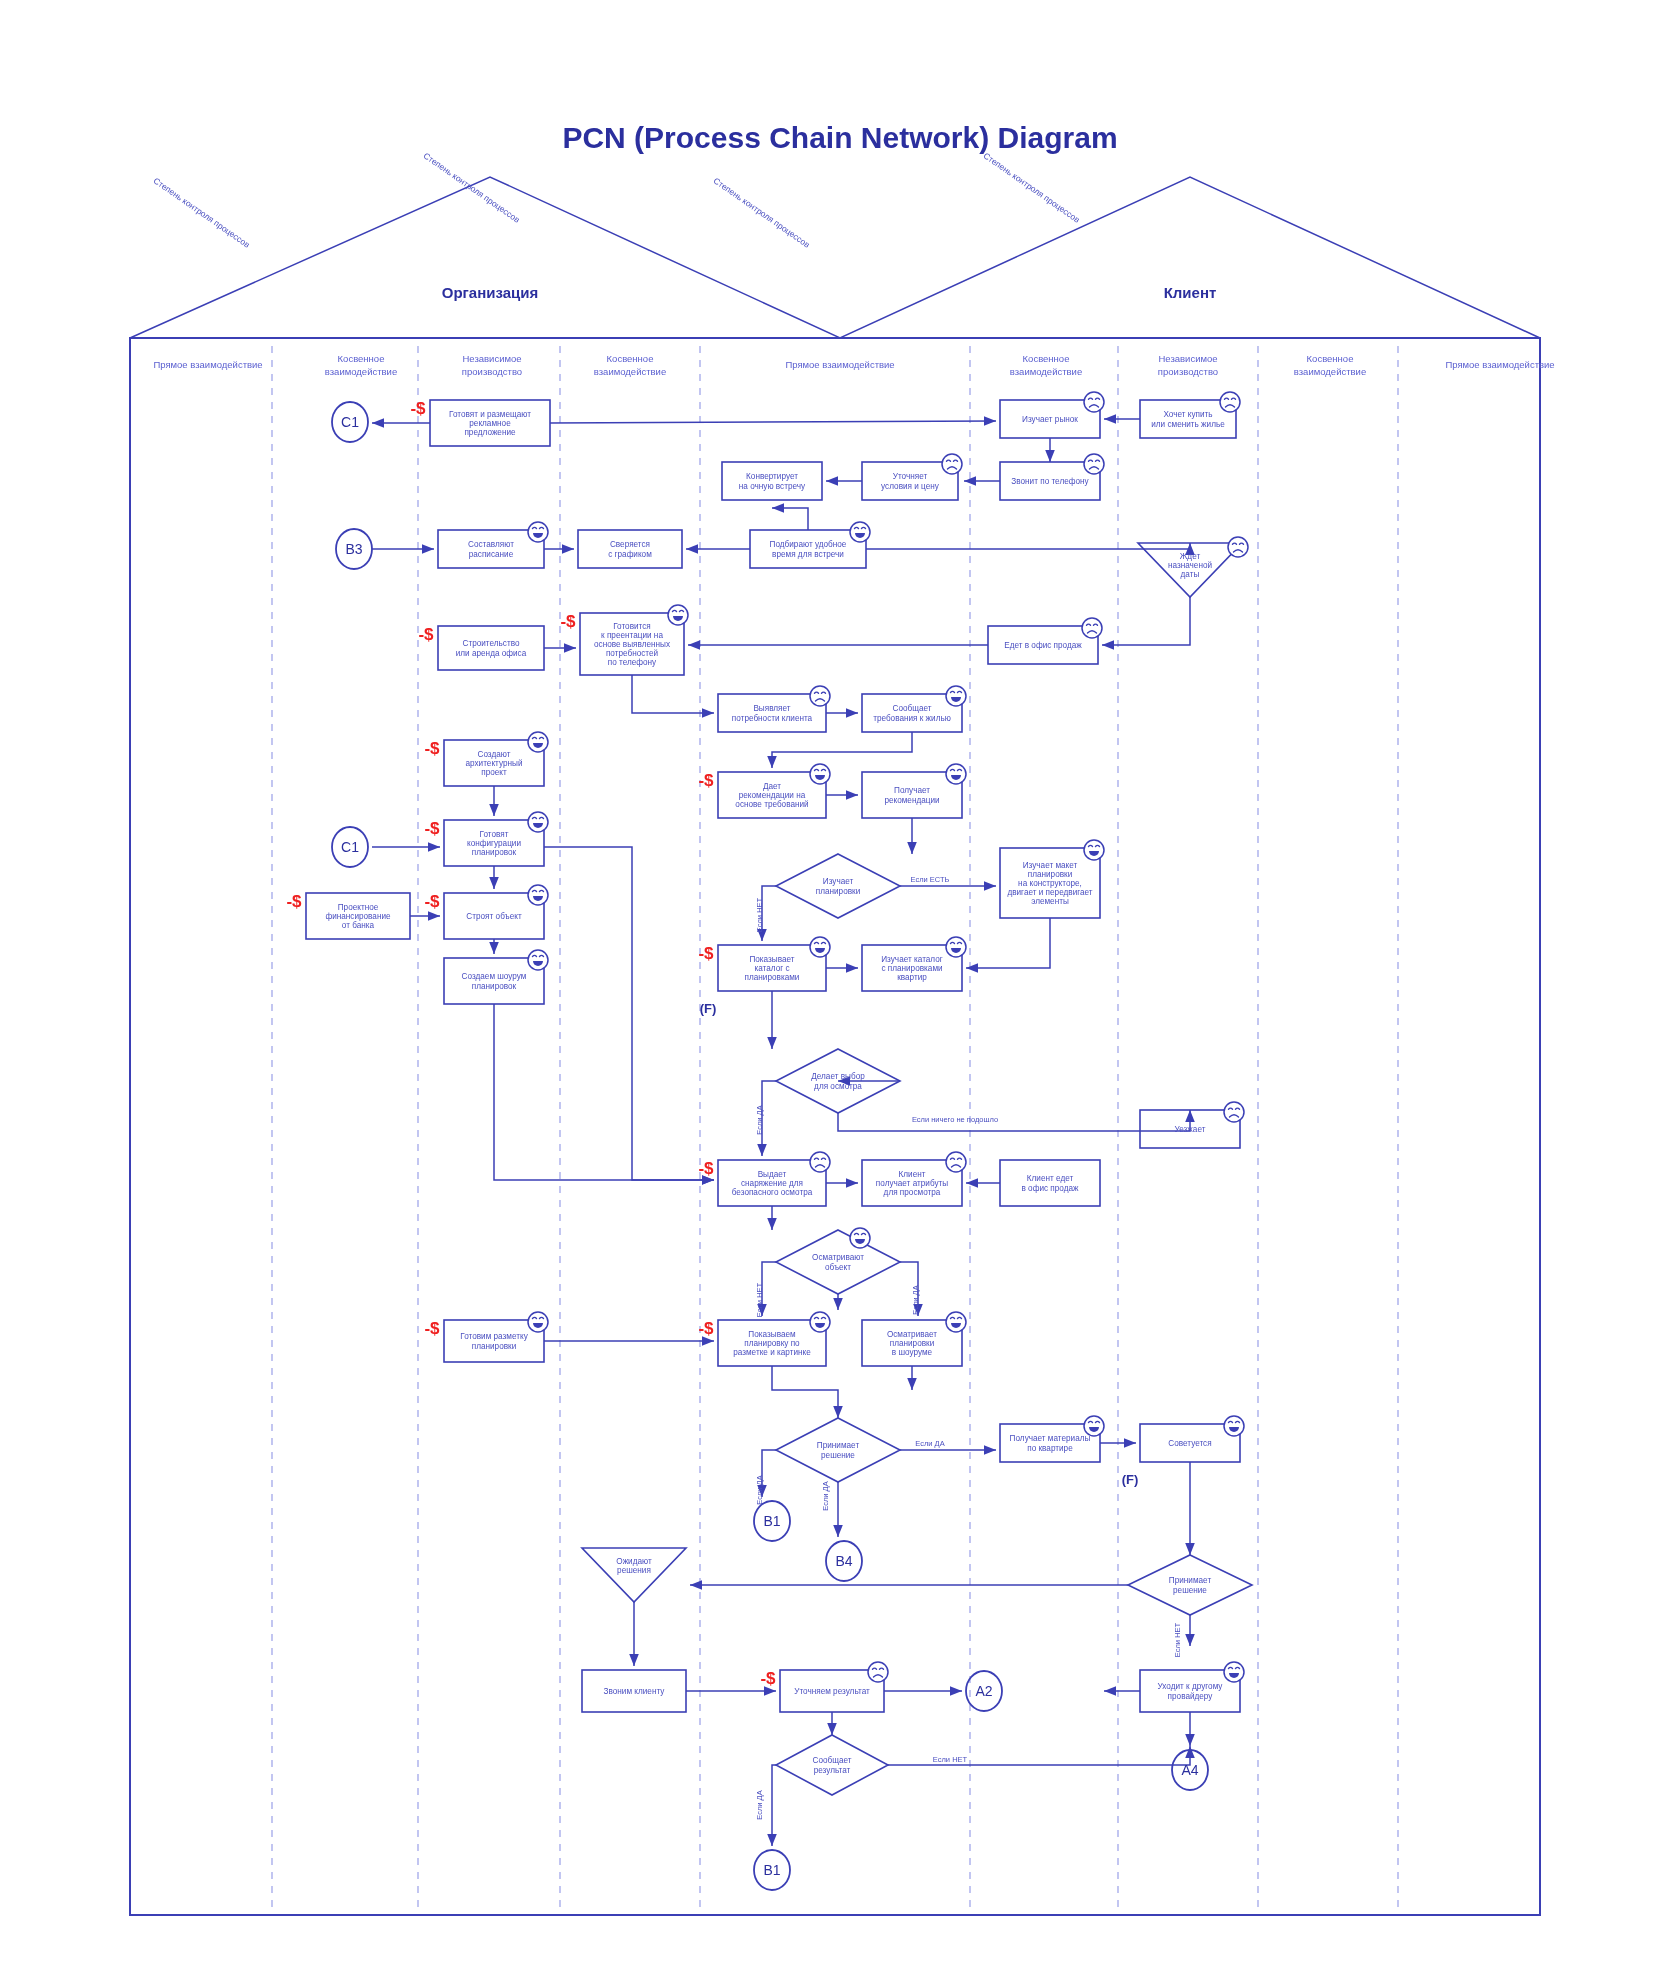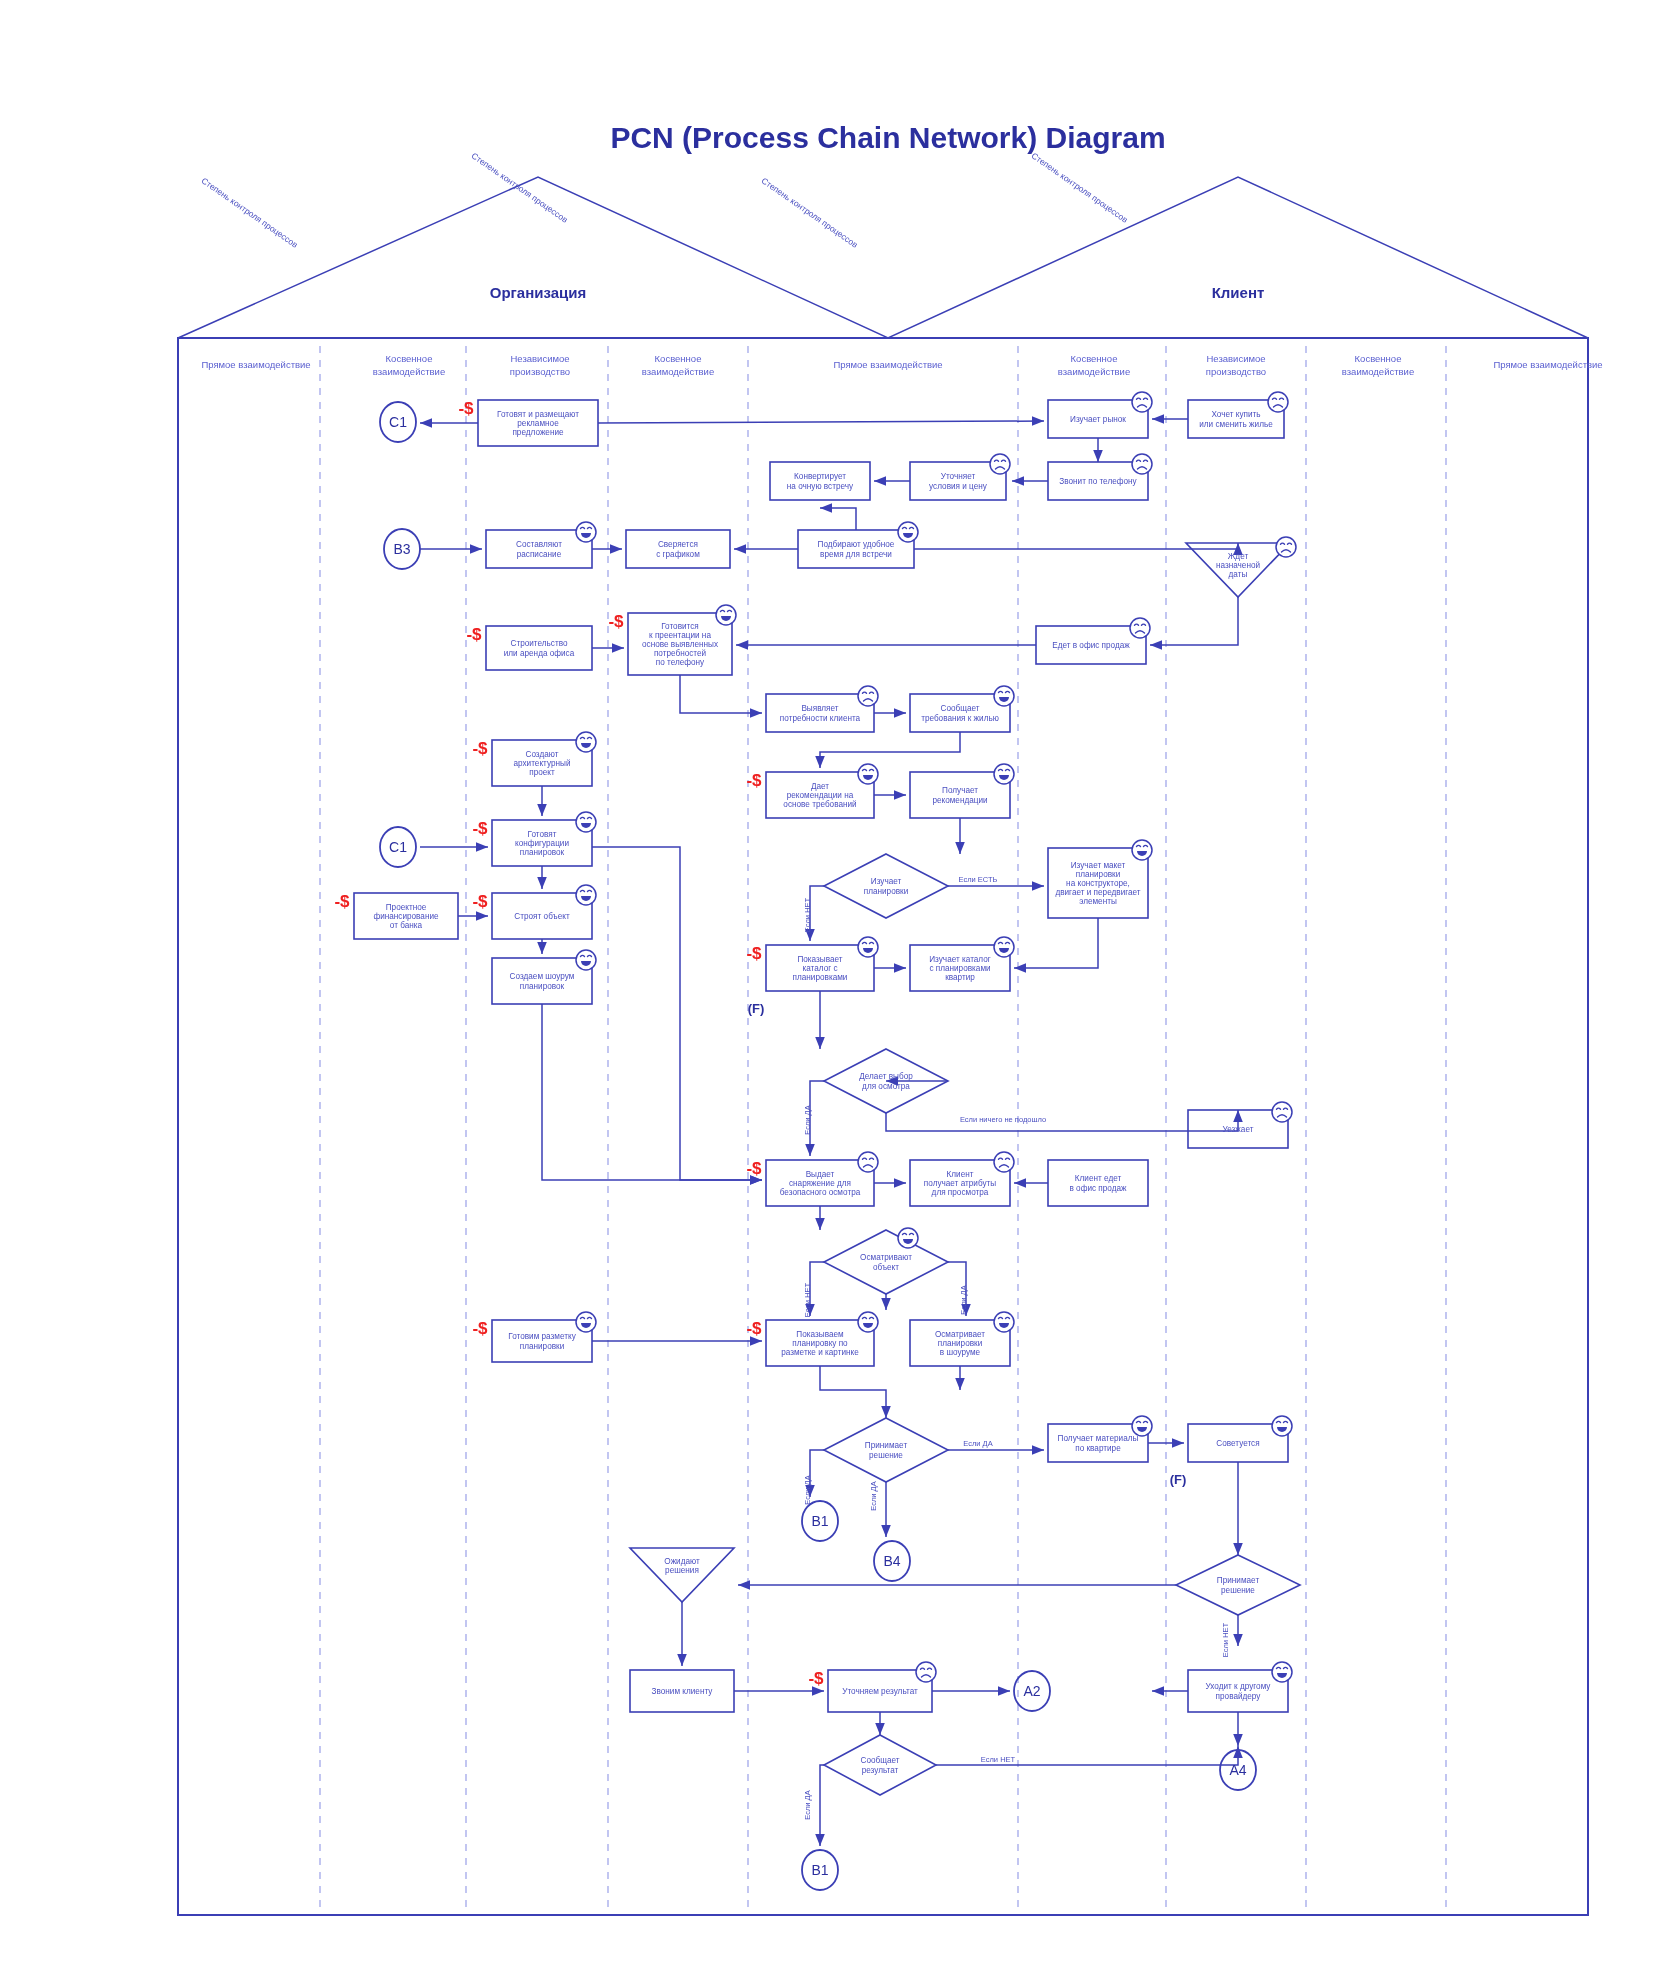--- a/index.html
+++ b/index.html
@@ -1,17 +1,17 @@
 <!DOCTYPE html>
 <html><head>
 <meta charset="utf-8">
 <style>
   html,body{margin:0;padding:0;background:#ffffff;}
   body{width:1680px;height:1984px;font-family:"Liberation Sans",sans-serif;}
-  #root{position:relative;width:1560px;height:1984px;overflow:hidden;margin-left:48px;}
+  #root{position:relative;width:1560px;height:1984px;overflow:hidden;}
   svg{display:block;}
   .ttl{font-family:"Liberation Sans",sans-serif;font-weight:bold;font-size:30px;fill:#2b2f9e;}
   .zone{font-family:"Liberation Sans",sans-serif;font-weight:bold;font-size:15px;fill:#2b2f9e;}
   .ctrl{font-family:"Liberation Sans",sans-serif;font-size:8.5px;fill:#4a4fc0;}
   .colh{font-family:"Liberation Sans",sans-serif;font-size:9.5px;fill:#5a5fd0;}
   .bx{fill:none;stroke:#3b3fb5;stroke-width:1.6;}
   .bxt{font-family:"Liberation Sans",sans-serif;font-size:8.2px;fill:#4a4fc0;text-anchor:middle;}
   .dia{fill:none;stroke:#3b3fb5;stroke-width:1.6;}
   .tri{fill:none;stroke:#3b3fb5;stroke-width:1.6;}
   .cir{fill:none;stroke:#3b3fb5;stroke-width:1.8;}

